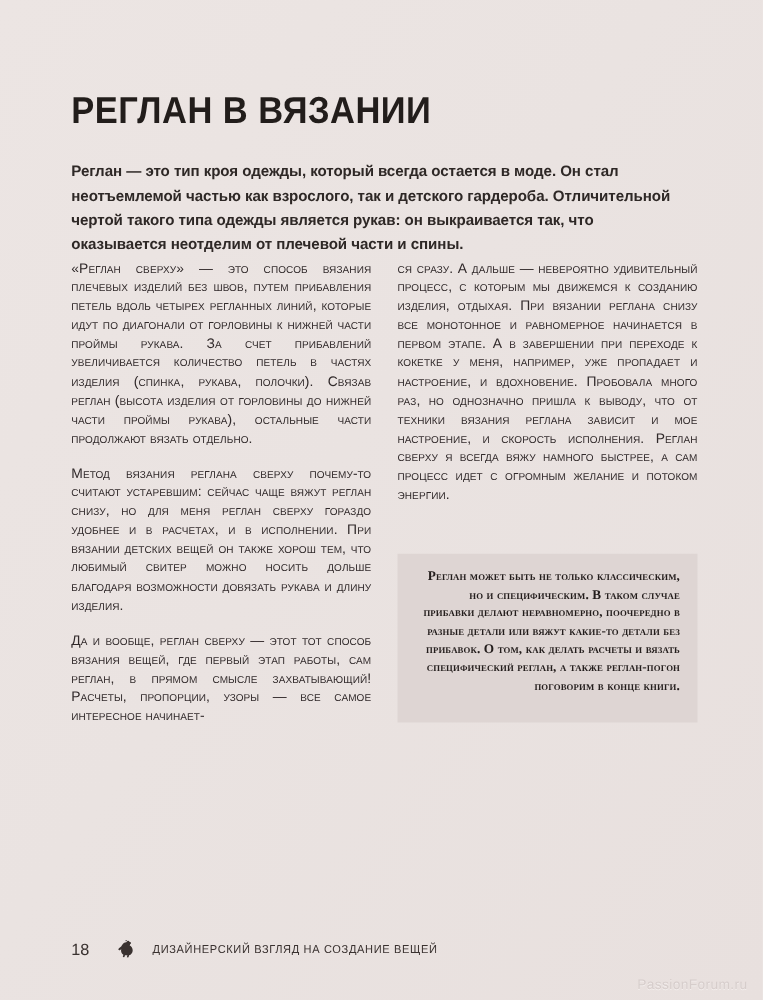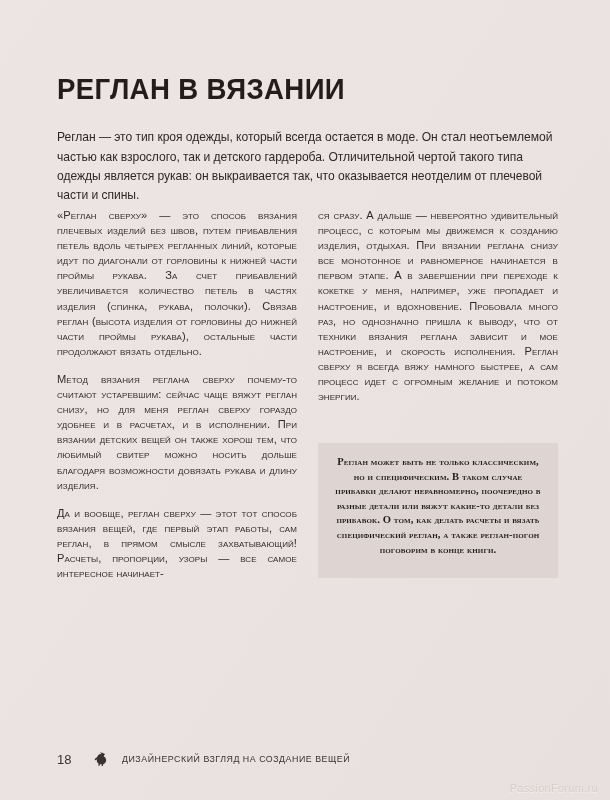--- a/index.html
+++ b/index.html
@@ -45,20 +45,21 @@
   .intro {
     position: absolute;
     left: 57px;
     top: 116px;
     width: 497px;
     font-family: "Liberation Sans", "DejaVu Sans", sans-serif;
     font-size: 12.1px;
     line-height: 19.4px;
     color: #2e2826;
     letter-spacing: -0.05px;
+    font-weight: bold;
   }
 
   
   .columns {
     position: absolute;
     left: 57px;
     top: 208px;
     width: 501px;
     height: 400px;
   }
@@ -94,21 +95,21 @@
     padding: 12px 14px 10px 14px;
   }
   .callout p {
     margin: 0;
     font-family: "Liberation Serif", "DejaVu Serif", serif;
     font-weight: 700;
     font-size: 10.6px;
     line-height: 14.6px;
     color: #231d1c;
     letter-spacing: 0.1px;
-    text-align: center;
+    text-align: right;
     font-variant: small-caps;
     -webkit-font-variant-caps: small-caps;
   }
 
   
   .footer {
     position: absolute;
     left: 57px;
     bottom: 33px;
     display: flex;

